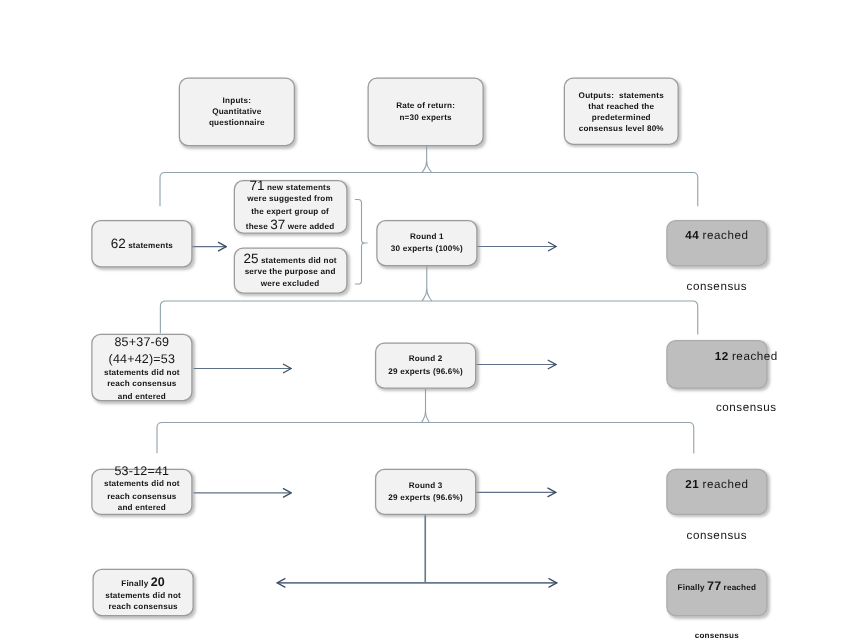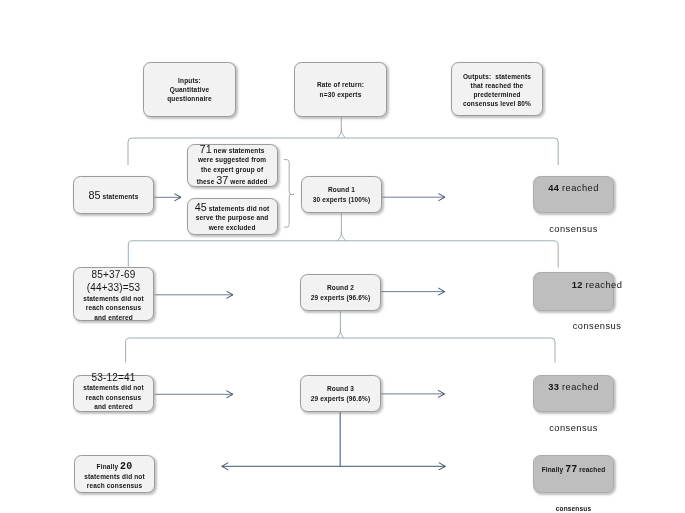--- a/index.html
+++ b/index.html
@@ -22,21 +22,21 @@
   .gray{background:#bebebe;border-color:#ababab;}
   .gray .txt{font-weight:normal;font-size:9.3px;letter-spacing:0.45px;}
   .gray .ln{height:12.2px;line-height:12.2px;margin-top:28px;}
   .n{font-size:9.3px;font-weight:bold;letter-spacing:0.45px;}
   .n2{font-size:10px;font-weight:normal;letter-spacing:0.16px;}
   .n3{font-size:10.8px;font-weight:normal;letter-spacing:0.05px;text-align:center;}
   .sm{font-size:6.5px;font-weight:bold;letter-spacing:0.16px;}
   .fin .txt{font-size:6.5px;letter-spacing:0.16px;font-weight:bold;}
   .fin .ln{height:9.2px;line-height:9.2px;}
   .fin .lnum{height:10.5px;line-height:10.5px;}
-  .fin .n{font-size:10px;font-weight:bold;letter-spacing:0.16px;font-family:Liberation Mono, monospace;}
+  .fin .n{font-size:10px;font-weight:bold;letter-spacing:0.16px;}
 </style>
 </head>
 <body>
 
 <div id="stage">
 
   <svg id="wires" viewBox="0 0 685 513" xmlns="http://www.w3.org/2000/svg">
     <defs>
       <marker id="ah" markerWidth="8" markerHeight="9" refX="7.2" refY="4.5" orient="auto" markerUnits="userSpaceOnUse">
         <path d="M0.7,0.9 L7.3,4.5 L0.7,8.1" fill="none" stroke="#3d4f63" stroke-width="1" stroke-linecap="butt" stroke-linejoin="miter"></path>
@@ -121,42 +121,42 @@
       <div class="ln">Outputs:&nbsp; statements</div>
       <div class="ln">that reached the</div>
       <div class="ln">predetermined</div>
       <div class="ln">consensus level 80%</div>
     </div>
   </div>
 
   <div class="node" style="left:73px;top:176px;width:81px;height:38px;">
     <div class="txt">
       <div class="ln lnum">
-        <span class="n3">85</span><span class="sp"> </span><span class="sm">statements</span>
+        <span class="n3">62</span><span class="sp"> </span><span class="sm">statements</span>
       </div>
     </div>
   </div>
 
   <div class="node" style="left:186.5px;top:143.8px;width:91.2px;height:43.3px;">
     <div class="txt" style="padding-bottom:1.2px">
       <div class="ln lnum">
         <span class="n3">71</span><span class="sp"> </span><span class="sm">new statements</span>
       </div>
       <div class="ln" style="height:10px;line-height:10px">were suggested from</div>
       <div class="ln" style="height:10.3px;line-height:10.3px">the expert group of</div>
       <div class="ln lnum">
         <span class="sm">these</span><span class="sp"> </span><span class="n3">37</span><span class="sp"> </span><span class="sm">were added</span>
       </div>
     </div>
   </div>
 
   <div class="node" style="left:186.5px;top:197.7px;width:91.2px;height:37px;">
     <div class="txt" style="padding-top:1.4px">
       <div class="ln lnum" style="height:11.6px;line-height:11.6px">
-        <span class="n3">45</span><span class="sp"> </span><span class="sm">statements did not</span>
+        <span class="n3">25</span><span class="sp"> </span><span class="sm">statements did not</span>
       </div>
       <div class="ln">serve the purpose and</div>
       <div class="ln">were excluded</div>
     </div>
   </div>
 
   <div class="node" style="left:301px;top:176px;width:81px;height:37px;">
     <div class="txt">
       <div class="ln">Round 1</div>
       <div class="ln">30 experts (100%)</div>
@@ -171,21 +171,21 @@
       <div class="ln">consensus</div>
     </div>
   </div>
 
   <div class="node" style="left:73px;top:267px;width:81px;height:54px;">
     <div class="txt" style="padding-top:2.2px">
       <div class="ln lnum" style="height:13.7px;line-height:13.7px">
         <span class="n2">85+37-69</span>
       </div>
       <div class="ln lnum" style="height:12.2px;line-height:12.2px">
-        <span class="n2">(44+33)=53</span>
+        <span class="n2">(44+42)=53</span>
       </div>
       <div class="ln">statements did not</div>
       <div class="ln">reach consensus</div>
       <div class="ln">and entered</div>
     </div>
   </div>
 
   <div class="node" style="left:300px;top:274px;width:81px;height:37px;">
     <div class="txt">
       <div class="ln">Round 2</div>
@@ -216,21 +216,21 @@
   <div class="node" style="left:300px;top:375px;width:81px;height:37px;">
     <div class="txt">
       <div class="ln">Round 3</div>
       <div class="ln">29 experts (96.6%)</div>
     </div>
   </div>
 
   <div class="node gray" style="left:533px;top:375px;width:81px;height:37px;">
     <div class="txt">
       <div class="ln">
-        <span class="n">33</span><span class="sp"> </span><span>reached</span>
+        <span class="n">21</span><span class="sp"> </span><span>reached</span>
       </div>
       <div class="ln">consensus</div>
     </div>
   </div>
 
   <div class="node fin" style="left:74px;top:455px;width:81px;height:38px;">
     <div class="txt" style="padding-top:3.2px">
       <div class="ln lnum" style="height:11.4px;line-height:11.4px">
         <span class="sm">Finally</span><span class="sp"> </span><span class="n">20</span>
       </div>

